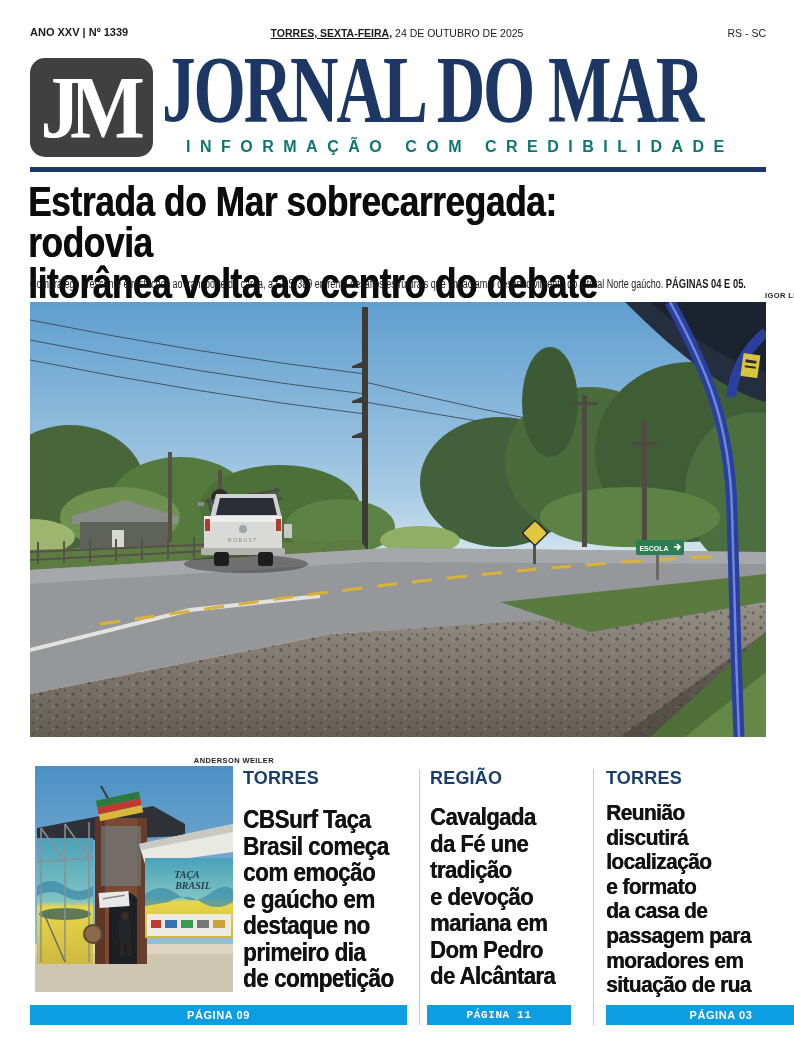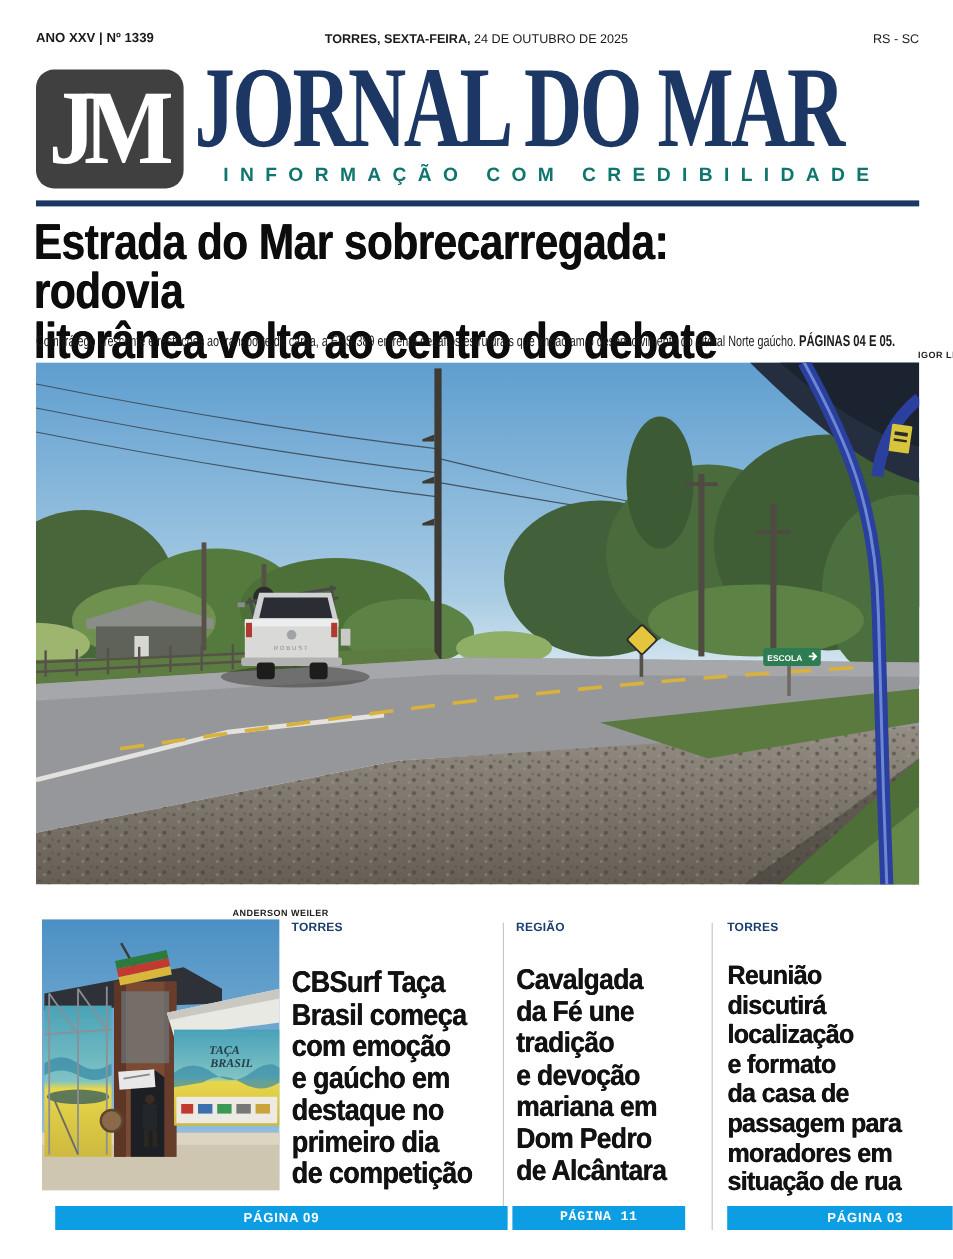--- a/index.html
+++ b/index.html
@@ -1,21 +1,21 @@
 <!DOCTYPE html>
 <html><head>
 <meta charset="utf-8">
 <style>
   html,body{margin:0;padding:0;background:#fff;}
   .page{position:relative;width:794px;height:1049px;background:#ffffff;overflow:hidden;
         font-family:"Liberation Sans",sans-serif;color:#111;}
   
   .topbar-edition{position:absolute;left:30px;top:26px;font-size:11px;font-weight:bold;color:#1a1a1a;}
   .topbar-date{position:absolute;left:0;top:27px;width:794px;text-align:center;font-size:10.5px;color:#1a1a1a;}
-  .topbar-date b{font-weight:bold;}
+  .topbar-date b{font-weight:bold;text-decoration:underline;}
   .topbar-region{position:absolute;right:28px;top:27px;font-size:10.5px;color:#1a1a1a;}
   
   .logo-box{position:absolute;left:30px;top:58px;width:123px;height:99px;background:#404040;border-radius:15px;
             display:flex;align-items:center;justify-content:center;}
   .monogram{font-family:"Liberation Serif",serif;font-weight:bold;color:#fff;font-size:88px;
             letter-spacing:-0.13em;transform:scaleX(0.9);padding-right:8px;line-height:1;}
   .mast-title{position:absolute;left:162px;top:44px;font-family:"Liberation Serif",serif;font-weight:bold;
               color:#1c3763;font-size:96px;line-height:92px;white-space:nowrap;
               transform:scaleX(0.70);transform-origin:left top;letter-spacing:-3px;}
   .mast-tagline{position:absolute;left:186px;top:138px;font-size:16px;font-weight:bold;color:#0f766e;
@@ -30,30 +30,30 @@
   .deck b{font-weight:bold;font-size:13px;}
   .credit{position:absolute;font-size:7.5px;font-weight:bold;color:#222;letter-spacing:0.4px;padding-left:41px;}
   .main-credit{left:30px;top:291px;width:736px;text-align:right;}
   .main-photo{position:absolute;left:30px;top:302px;width:736px;height:435px;}
   svg{display:block;}
   
   .t1-credit{left:35px;top:756px;width:198px;text-align:right;}
   .teaser-photo{position:absolute;left:35px;top:766px;width:198px;height:226px;}
   .divider{position:absolute;top:769px;width:1px;height:256px;background:#c8c8c8;}
   .d1{left:419px;} .d2{left:593px;}
-  .section-label{position:absolute;top:768px;font-size:10px;font-weight:bold;color:#1b3d6e;letter-spacing:0.2px;}
+  .section-label{position:absolute;top:768px;font-size:18px;font-weight:bold;color:#1b3d6e;letter-spacing:0.2px;}
   .l1{left:243px;} .l2{left:430px;} .l3{left:606px;}
   .teaser-headline{position:absolute;margin:0;font-weight:bold;color:#121212;white-space:pre-line;
                    transform-origin:left top;text-shadow:0.4px 0 currentColor;letter-spacing:-0.6px;}
   .h1c{left:243px;top:806px;font-size:25px;line-height:26.5px;transform:scaleX(0.90);}
   .h2c{left:430px;top:804px;font-size:24px;line-height:26.5px;transform:scaleX(0.92);}
   .h3c{left:606px;top:801px;font-size:22px;line-height:24.6px;transform:scaleX(0.95);}
   .page-bar{position:absolute;top:1005px;height:20px;background:#0d9de3;color:#fff;font-size:11px;font-weight:bold;
             display:flex;align-items:center;justify-content:center;letter-spacing:0.6px;}
-  .b1{left:30px;width:377px;margin-left:16px;} .b2{left:427px;width:144px;font-family:Liberation Mono, monospace;} .b3{left:606px;width:160px;padding-left:35px;}
+  .b1{left:30px;width:377px;} .b2{left:427px;width:144px;font-family:Liberation Mono, monospace;} .b3{left:606px;width:160px;padding-left:35px;}
 </style>
 </head>
 <body>
 
 <div class="page">
 
   <span class="topbar-edition">ANO XXV | Nº 1339</span>
   <span class="topbar-date"><b>TORRES, SEXTA-FEIRA,</b><span>  24 DE OUTUBRO DE 2025</span></span>
   <span class="topbar-region">RS - SC</span>
 

